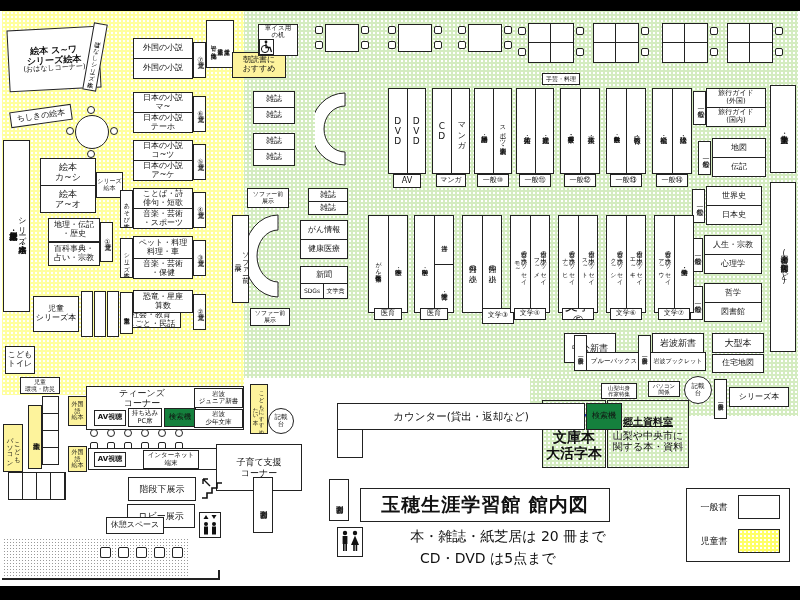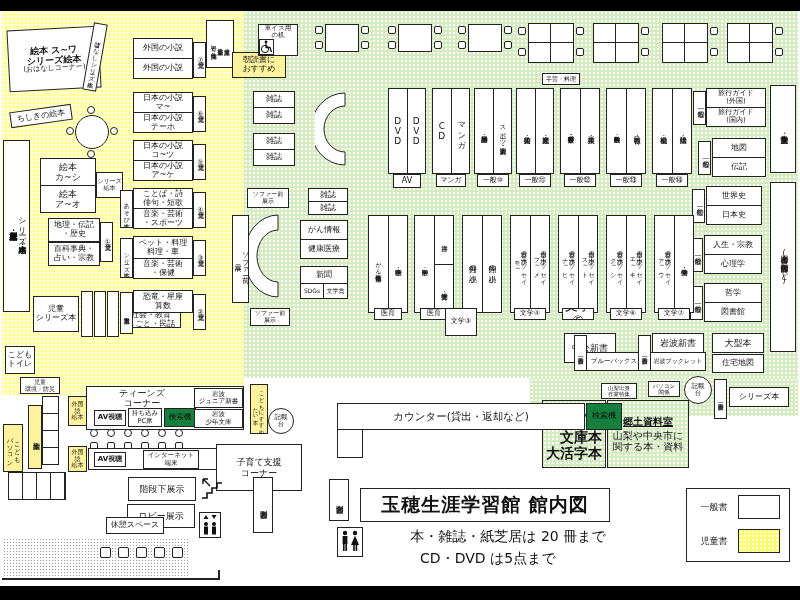--- a/index.html
+++ b/index.html
@@ -8,21 +8,21 @@
   .z{position:absolute;}
   .yz{background-color:#ffff9e;background-image:radial-gradient(#ffffff 0.8px,transparent 0.9px);background-size:4px 4px;}
   .gz{background-color:#d4ecc0;background-image:radial-gradient(#ffffff 0.9px,transparent 1px);background-size:4px 4px;}
   .b{position:absolute;box-sizing:border-box;border:1px solid #222;background:#fff;
      display:flex;align-items:center;justify-content:center;text-align:center;
      font-size:8px;line-height:1.12;white-space:pre-line;overflow:hidden;}
   .nb{border:none;background:transparent;}
   .v{writing-mode:vertical-rl;text-orientation:upright;}
   .yb{background:#fdf39c;}
   .pk{background:#15803d;}
-  .grb{background-color:#d4ecc0;background-image:radial-gradient(#ffffff 0.9px,transparent 1px);background-size:4px 4px;text-align:right;}
+  .grb{background-color:#d4ecc0;background-image:radial-gradient(#ffffff 0.9px,transparent 1px);background-size:4px 4px;}
   .pr{padding:0;}
   .pr>span{flex:1;align-self:stretch;display:flex;align-items:center;justify-content:center;
      writing-mode:vertical-rl;text-orientation:upright;border-left:1px solid #222;overflow:hidden;white-space:pre-line;}
   .pr>span:first-child{border-left:none;}
   .cellcol{flex-direction:column;writing-mode:horizontal-tb !important;}
   .cellcol>i{font-style:normal;flex:1;display:flex;align-items:center;justify-content:center;
      writing-mode:vertical-rl;text-orientation:upright;width:100%;}
   .cellcol>i+i{border-top:1px solid #222;}
   .chair{position:absolute;box-sizing:border-box;width:8px;height:8px;border:1px solid #222;background:#fff;border-radius:2px;}
   .cchair{border-radius:50%;}
@@ -258,21 +258,21 @@
   </div>
   <div class="b" style="left:374px;top:308px;width:28px;height:12px;font-size:7px">医育</div>
   <div class="b pr" style="left:414px;top:215px;width:40px;height:98px;font-size:6.5px">
     <span>医学・医学</span>
     <span class="cellcol"><i>洋書</i><i>育児・医学</i></span>
   </div>
   <div class="b" style="left:420px;top:308px;width:28px;height:12px;font-size:7px">医育</div>
   <div class="b pr" style="left:462px;top:215px;width:40px;height:98px;font-size:7.5px">
     <span>外国の小説</span><span>外国の小説</span>
   </div>
-  <div class="b" style="left:445px;top:308px;width:32px;height:28px;font-size:7px">文学③</div>
+  <div class="b" style="left:482px;top:308px;width:32px;height:16px;font-size:7px">文学③</div>
   <div class="b pr" style="left:510px;top:215px;width:40px;height:98px;font-size:6px">
     <span>日本の小説・エッセイ
 モ~</span><span>日本の小説・エッセイ
 フ~メ</span>
   </div>
   <div class="b" style="left:514px;top:308px;width:32px;height:12px;font-size:7px">文学④</div>
   <div class="b pr" style="left:558px;top:215px;width:40px;height:98px;font-size:6px">
     <span>日本の小説・エッセイ
 ナ~ヒ</span><span>日本の小説・エッセイ
 ス~ト</span>

